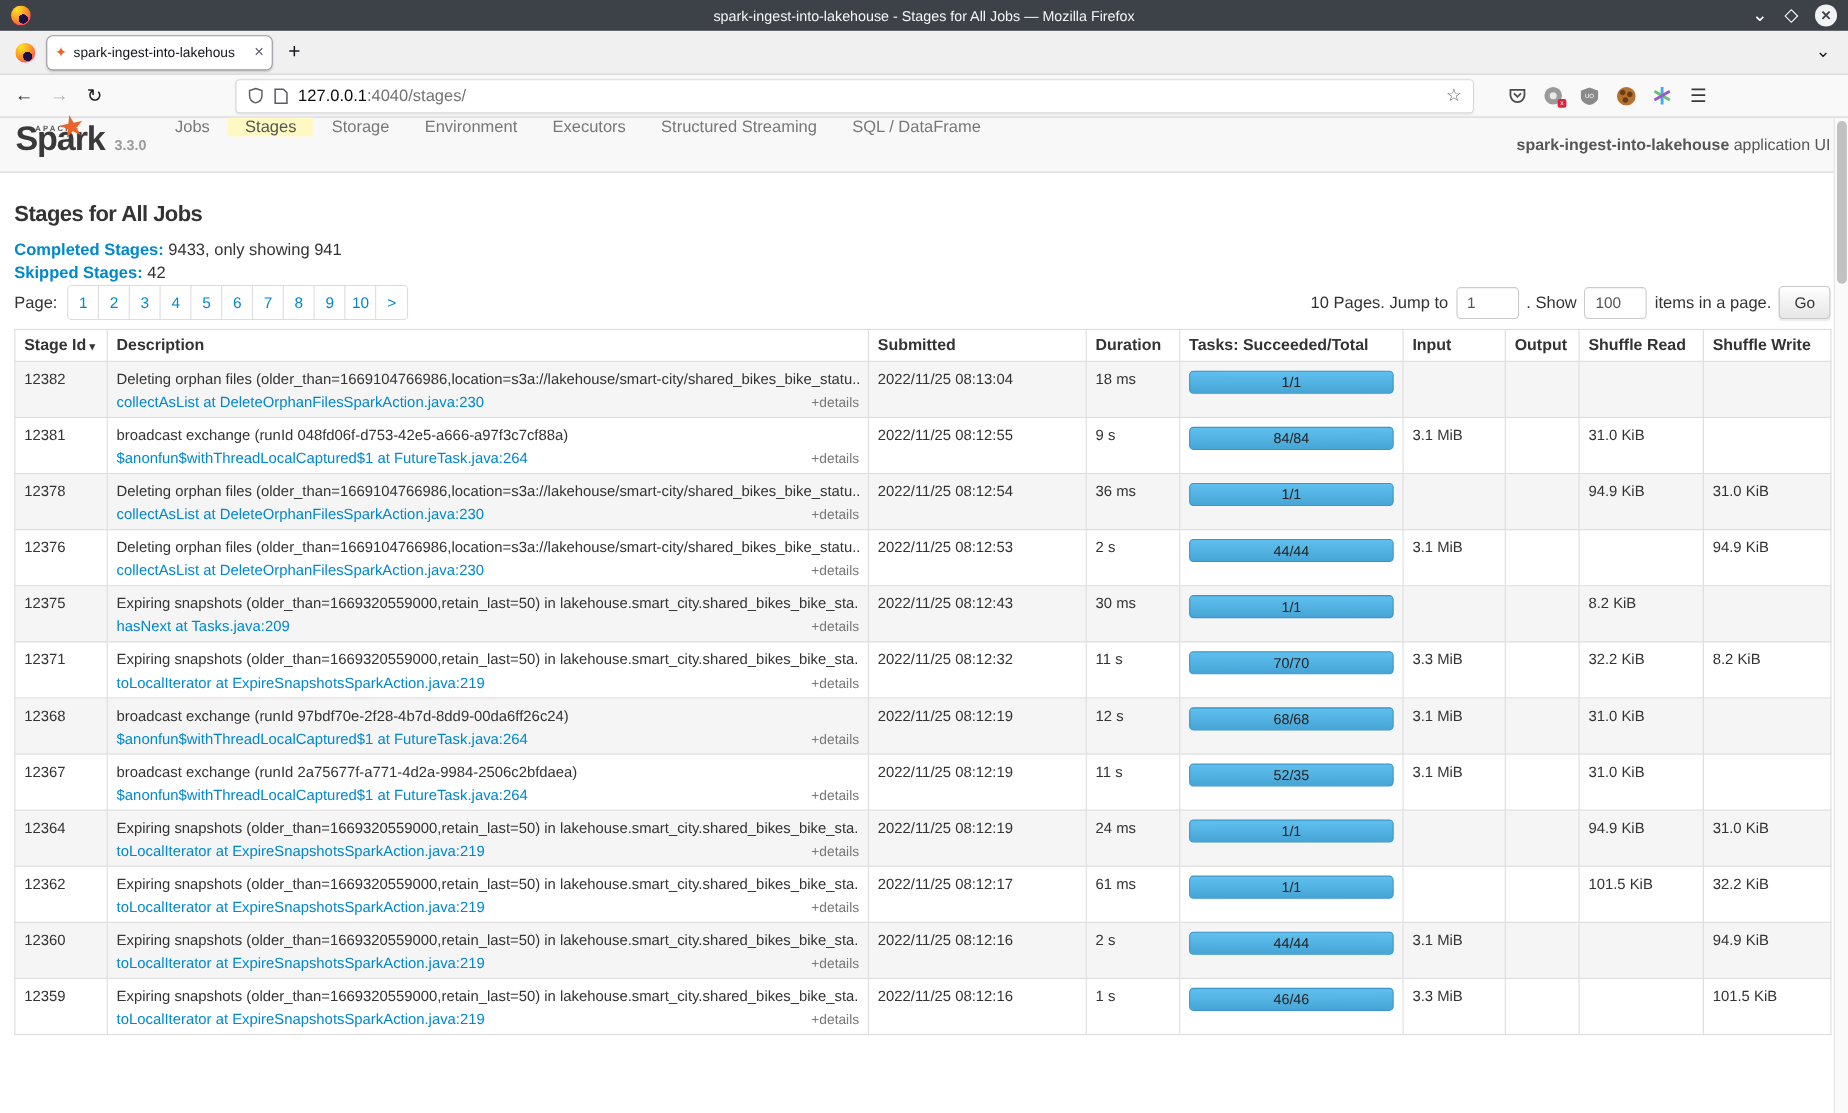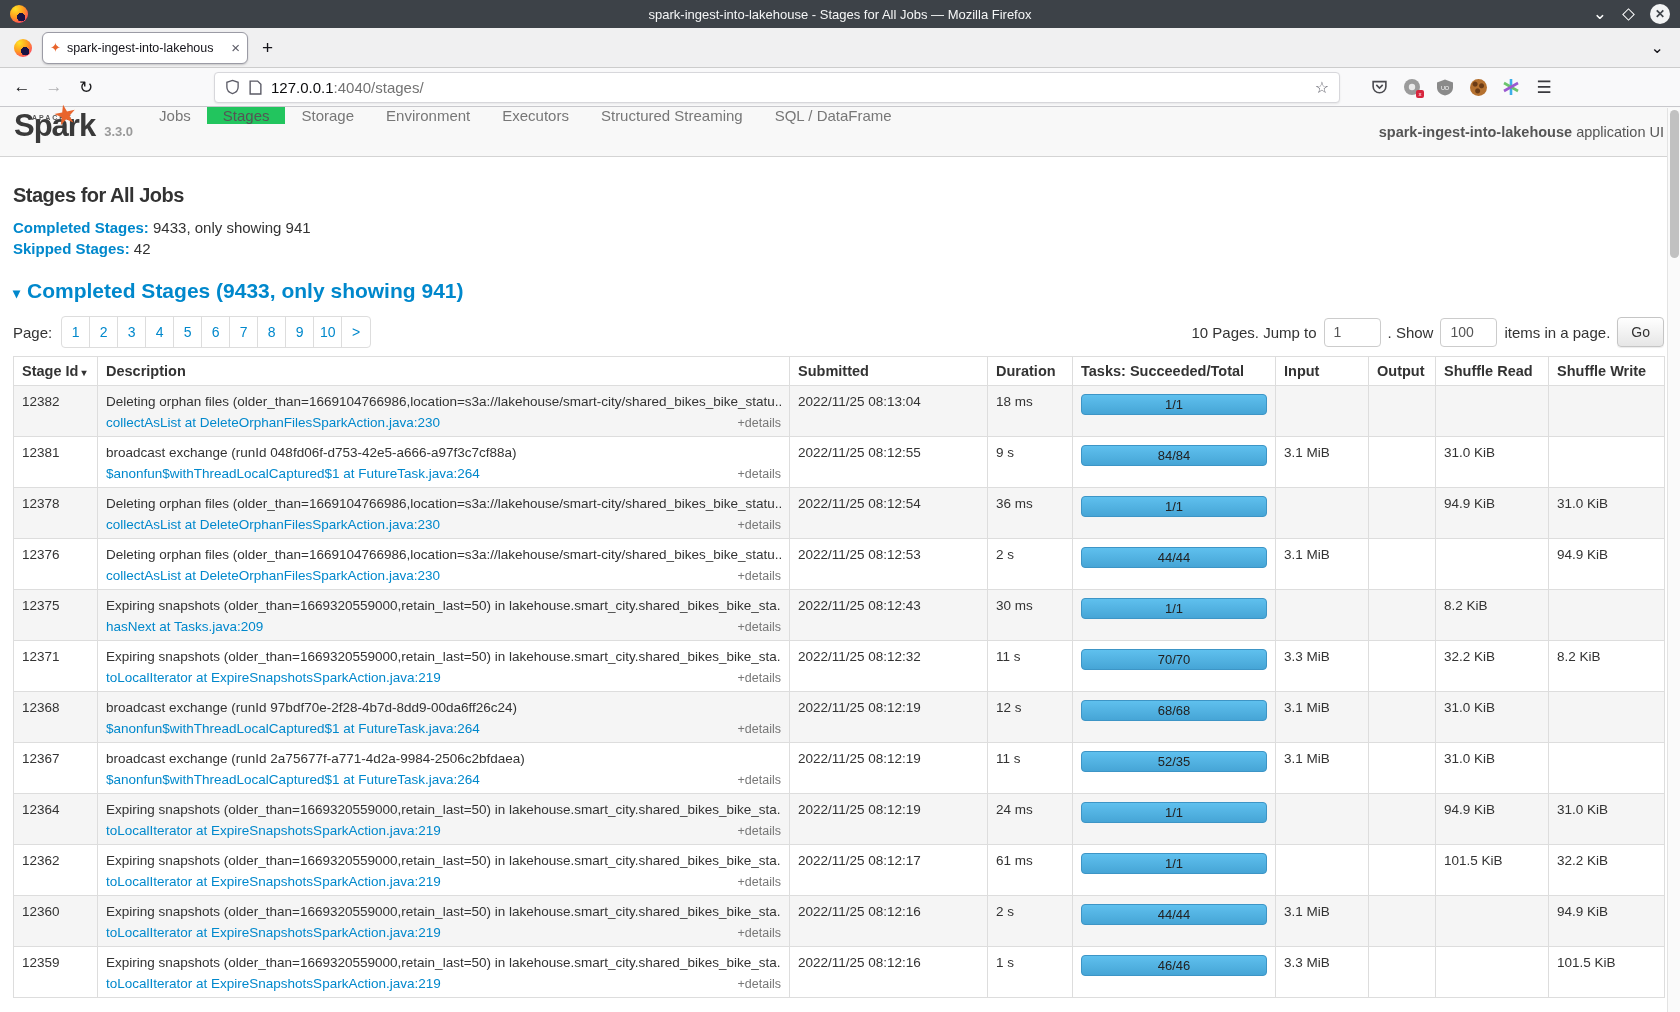--- a/index.html
+++ b/index.html
@@ -54,21 +54,21 @@
 
   
   .sparknav { height:50px; background:#f8f8f8; border-bottom:1px solid #d4d4d4; display:flex; align-items:flex-start; }
   .logo-box { display:flex; align-items:flex-end; padding:4px 10px 6px 14px; position:relative; }
   .logo-word { font-size:31px; font-weight:bold; letter-spacing:-1px; color:#3a3a3a; line-height:30px; position:relative; }
   .logo-apache { position:absolute; top:7px; left:32px; font-size:7px; letter-spacing:2px; color:#555; font-weight:bold; }
   .logo-star { position:absolute; top:-2px; right:66px; color:#e8642c; font-size:27px; transform:rotate(-12deg); line-height:20px; }
   .logo-ver { font-size:13px; font-weight:bold; color:#9a9a9a; margin-left:9px; padding-bottom:2px; }
   .nav-items { display:flex; align-items:stretch; }
   .nav-item { display:flex; align-items:center; padding:0 16px; font-size:15px; color:#777; }
-  .nav-item.active { background:#22c55e; color:#555; }
+  .nav-item.active { background:#fef9c3; color:#555; }
   .app-label { margin-left:auto; margin-right:16px; align-self:center; font-size:14.5px; color:#555; white-space:nowrap; }
   .app-label b { font-weight:bold; }
 
   
   .content { padding:0 16px 0 13px; }
   h2.page-title { font-size:20px; font-weight:bold; color:#333; margin:27px 0 10px; letter-spacing:-.5px; }
   .status-line { font-size:15px; line-height:21px; color:#333; }
   .status-line a { color:#0088cc; font-weight:bold; text-decoration:none; }
   .section-head { font-size:21px; font-weight:bold; color:#0088cc; margin:20px 0 13px; }
   .section-head .arrow { font-size:14px; margin-right:7px; }
@@ -195,23 +195,20 @@
 <div class="content">
   <h2 class="page-title">Stages for All Jobs</h2>
 
   <div class="status-line">
     <a>Completed Stages:</a><span> 9433, only showing 941</span>
   </div>
   <div class="status-line">
     <a>Skipped Stages:</a><span> 42</span>
   </div>
 
-  <div class="section-head">
-    <span class="arrow">▾</span><span>Completed Stages (9433, only showing 941)</span>
-  </div>
 
   <div class="pager-row">
     <span class="pager-label">Page:</span>
     <span class="page-group">
         <span class="page-btn">1</span>
         <span class="page-btn">2</span>
         <span class="page-btn">3</span>
         <span class="page-btn">4</span>
         <span class="page-btn">5</span>
         <span class="page-btn">6</span>

